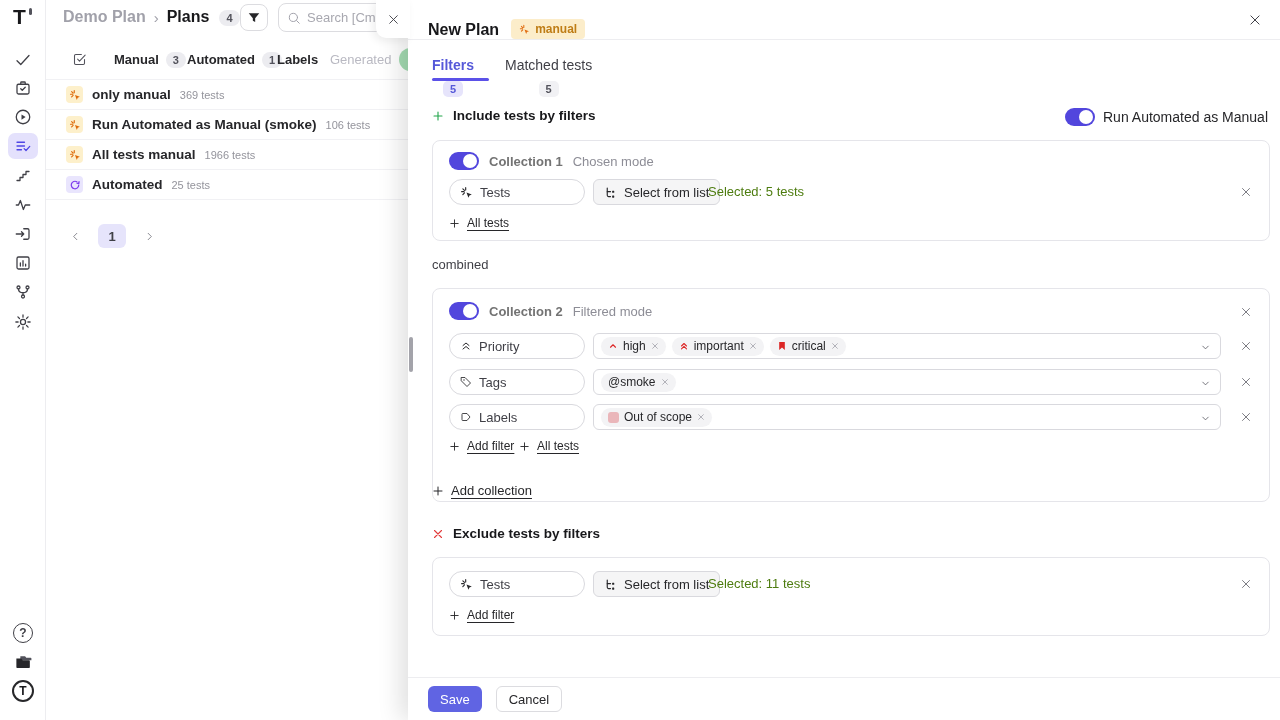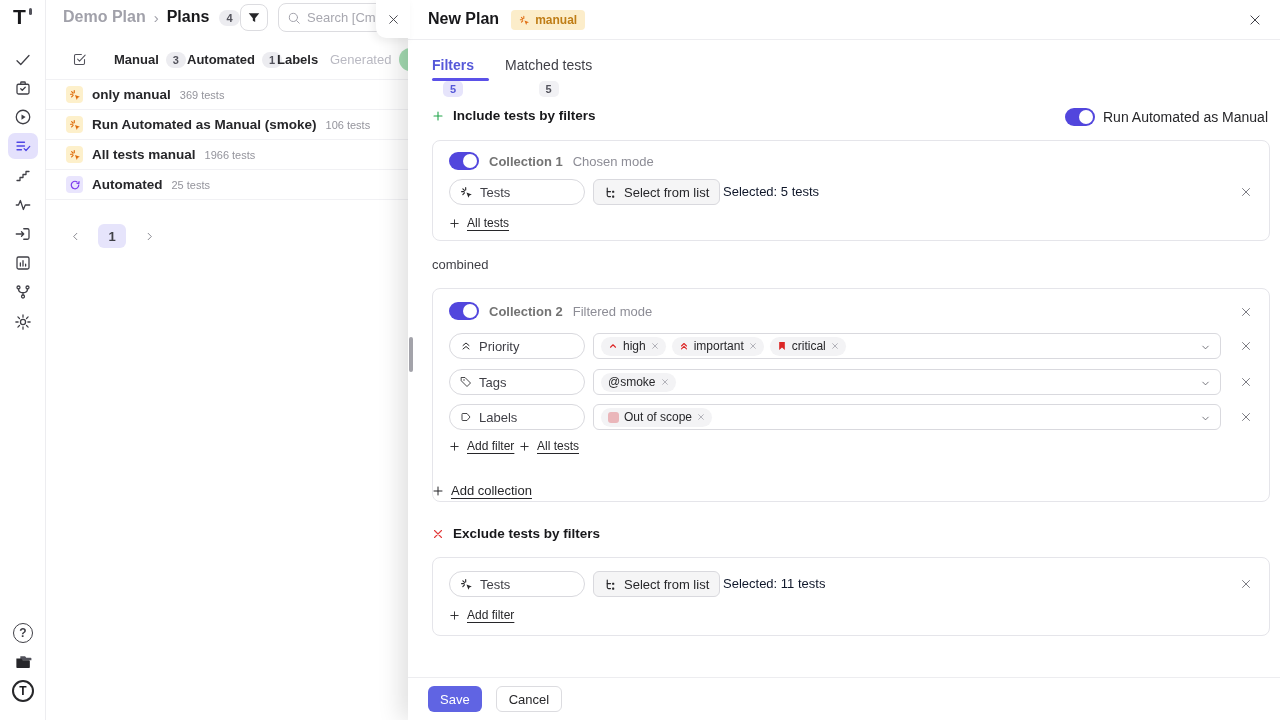--- a/index.html
+++ b/index.html
@@ -41,21 +41,21 @@
   .plan-title { font-size:13.5px; font-weight:600; color:#27272a; }
   .plan-count { font-size:11px; color:#94949c; }
   .pager { position:absolute; left:20px; top:224px; display:flex; align-items:center; gap:14px; }
   .pager-arrow { width:18px; height:24px; display:flex; align-items:center; justify-content:center; color:#6b6b74; cursor:pointer; }
   .page-num { width:28px; height:24px; background:#e6e4fb; border-radius:6px; display:flex; align-items:center; justify-content:center; font-size:13px; font-weight:600; color:#3f3f46; cursor:pointer; }
   .green-stub { position:absolute; left:353px; top:48px; width:14px; height:23px; border-radius:12px 0 0 12px; background:#a4dcb2; cursor:pointer; }
 
   
   .drawer { position:absolute; left:408px; top:0; width:872px; height:720px; background:#fff; box-shadow:-8px 0 22px rgba(0,0,0,.12); z-index:3; }
   .drawer-xtab { position:absolute; left:376px; top:0; width:34px; height:38px; background:#fff; border-radius:0 0 0 10px; box-shadow:-3px 3px 8px rgba(0,0,0,.07); display:flex; align-items:center; justify-content:center; color:#3f3f46; cursor:pointer; z-index:4; }
-  .drawer-header { position:absolute; left:0; top:0; right:0; height:40px; border-bottom:1px solid #ededf0; display:flex; align-items:flex-start; padding:10px 20px; gap:12px; background:#fff; }
+  .drawer-header { position:absolute; left:0; top:0; right:0; height:40px; border-bottom:1px solid #ededf0; display:flex; align-items:flex-end; padding:0 20px; gap:12px; background:#fff; }
   .drawer-title { font-size:16px; font-weight:700; color:#18181b; }
   .type-badge { background:#fcedca; border-radius:4px; height:20px; display:flex; align-items:center; gap:5px; padding:0 8px; color:#bf7d16; font-size:12px; font-weight:600; }
   .type-badge .spark { color:#e06d12; }
   .drawer-close { position:absolute; right:13px; top:8px; width:24px; height:24px; display:flex; align-items:center; justify-content:center; color:#3f3f46; cursor:pointer; }
   .dtab { position:absolute; top:57px; display:flex; align-items:center; gap:8px; cursor:pointer;flex-direction:column; }
   .dtab .lbl { font-size:14px; font-weight:600; }
   .dtab.active .lbl { color:#5558d9; }
   .dtab.inactive .lbl { color:#3f3f46; font-weight:500; }
   .dtab-badge { font-size:11px; font-weight:700; border-radius:5px; padding:2px 7px; }
   .dtab.active .dtab-badge { background:#e6e4fb; color:#5558d9; }
@@ -72,21 +72,21 @@
   .toggle-right { position:absolute; right:12px; display:flex; align-items:center; gap:8px; }
   .toggle-right .tlabel { font-size:14px; color:#27272a; }
 
   .card { position:absolute; left:24px; right:10px; border:1px solid #e5e5ea; border-radius:8px; background:#fff; }
   .card-head { position:absolute; left:16px; display:flex; align-items:center; gap:10px; }
   .coll-name { font-size:13px; font-weight:700; color:#737373; }
   .coll-mode { font-size:13px; color:#8d8d96; }
   .field-box { position:absolute; left:16px; width:136px; height:26px; border:1px solid #d9d9de; border-radius:13px; display:flex; align-items:center; gap:7px; padding:0 10px; background:#fff; color:#27272a; cursor:pointer; }
   .field-box .flbl { font-size:13px; color:#3f3f46; }
   .sel-btn { position:absolute; left:160px; height:26px; border:1px solid #d9d9de; border-radius:6px; background:#f5f5f6; display:flex; align-items:center; gap:7px; padding:0 10px; font-size:13px; color:#27272a; cursor:pointer; }
-  .sel-info { position:absolute; left:290px; font-size:13px; color:#0f172a; line-height:26px; }
+  .sel-info { position:absolute; left:275px; font-size:13px; color:#4d7c0f; line-height:26px; }
   .row-x { position:absolute; right:14px; width:18px; height:18px; display:flex; align-items:center; justify-content:center; color:#52525b; cursor:pointer; }
   .link-row { position:absolute; display:flex; align-items:center; gap:7px; cursor:pointer; color:#27272a; }
   .link-row .ln { font-size:12px; font-weight:500; text-decoration:underline; text-underline-offset:3px; }
   .link-row.lg .ln { font-size:13px; }
   .select-area { position:absolute; left:160px; right:48px; height:26px; border:1px solid #d9d9de; border-radius:6px; display:flex; align-items:center; gap:6px; padding:0 26px 0 7px; background:#fff; cursor:pointer; }
   .select-chevron { position:absolute; right:9px; top:8px; color:#52525b; }
   .chip { height:19px; background:#f3f3f5; border-radius:10px; display:flex; align-items:center; gap:5px; padding:0 7px; font-size:12px; color:#27272a; }
   .chip .chx { color:#a1a1aa; cursor:pointer; display:flex; }
   .chip .cred { color:#dc2626; }
   .swatch { width:11px; height:11px; border-radius:3px; background:#eab6ba; }

